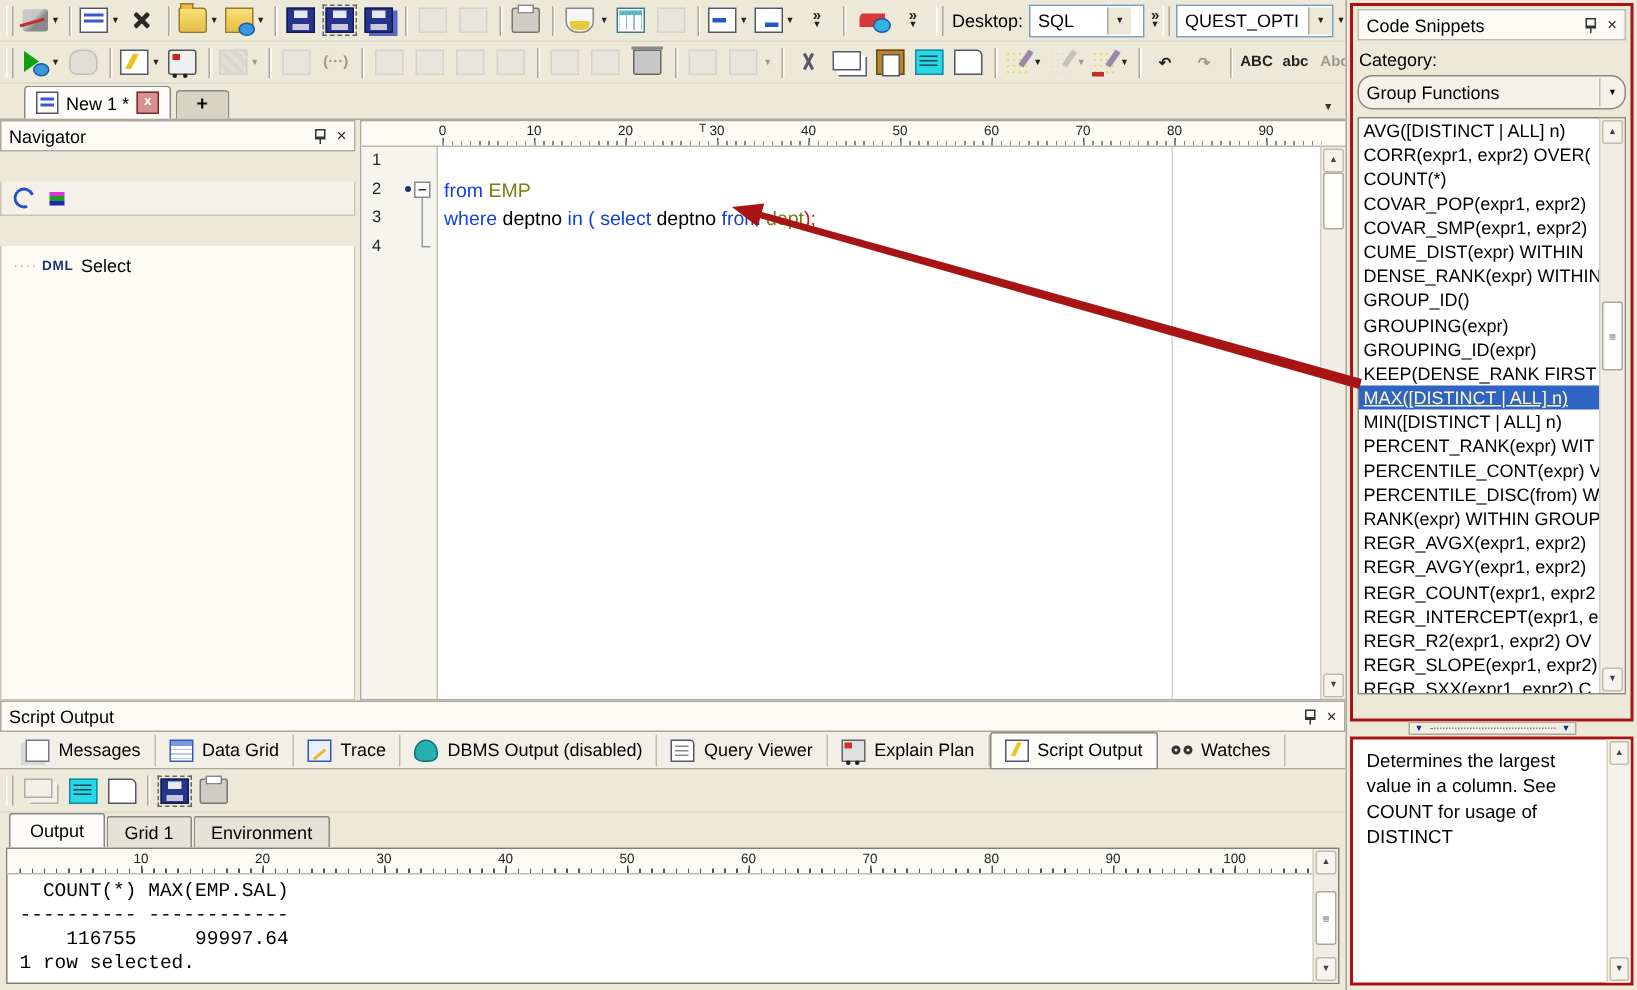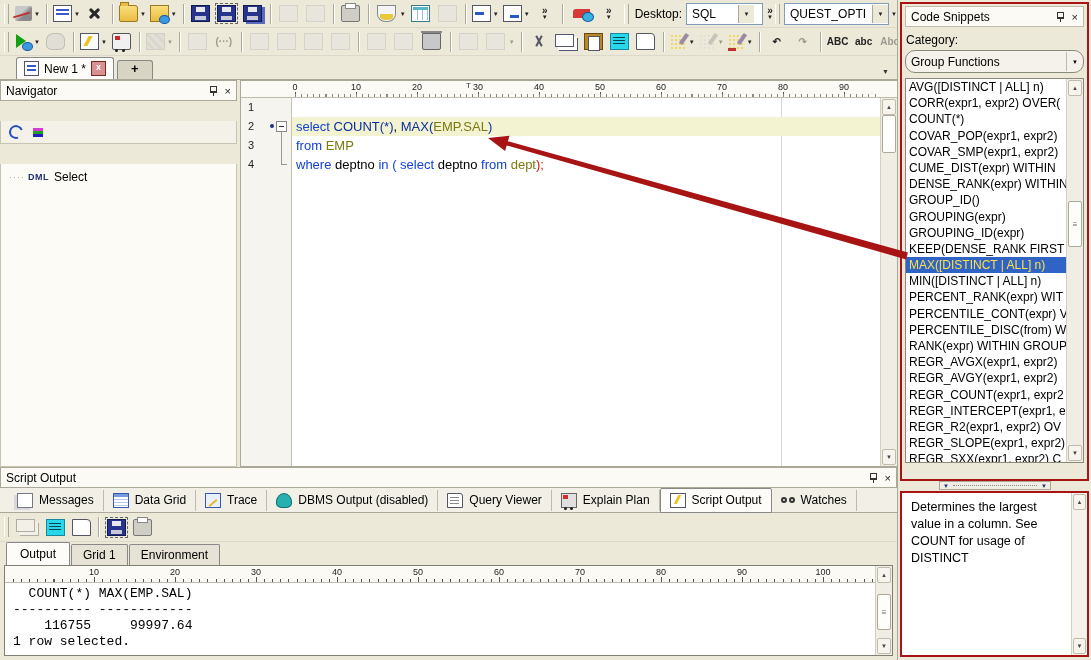--- a/index.html
+++ b/index.html
@@ -147,21 +147,21 @@
   #outpre{flex:1;margin:0;padding:3px 20px 0 8px;font-family:"Liberation Mono","DejaVu Sans Mono",monospace;font-size:13px;line-height:16px;white-space:pre;overflow:hidden;}
   
   #rightcol{position:absolute;left:897px;top:0;width:194px;height:660px;background:#ece9d8;border-left:1px solid #aca899;}
   #snipbox{position:absolute;left:2px;top:2px;right:3px;bottom:179px;border:2px solid #a81414;background:#ece9d8;display:flex;flex-direction:column;padding:2px 3px 16px 3px;box-sizing:border-box;}
   .cat-label{font-size:12px;margin:6px 1px 3px 1px;}
   #snipcombo{margin-bottom:5px;display:flex;height:21px;background:#f4f2ea;border:1px solid #8a8a7a;border-radius:10px;align-items:center;padding-left:5px;font-size:12px;}
   #snipcombo .ca{margin-left:auto;width:16px;height:19px;display:flex;align-items:center;justify-content:center;font-size:6px;border-left:1px solid #c0bcac;}
   #sniplistwrap{flex:1;position:relative;background:#fff;border:1px solid #8a8a7a;min-height:0;overflow:hidden;}
   #snip-list{position:absolute;left:0;top:0;right:16px;bottom:0;overflow:hidden;}
   .snip{height:16.2px;font-size:12px;padding:1px 0 0 3px;white-space:nowrap;overflow:hidden;box-sizing:border-box;}
-  .snip.sel{background:#2f63c5;color:#fde047;}
+  .snip.sel{background:#2f63c5;color:#fef9c3;text-decoration:underline;}
   #snipsplit{position:absolute;left:50%;transform:translateX(-50%);top:481px;width:112px;height:9px;background:#f0eee4;border:1px solid #aca899;display:flex;align-items:center;padding:0 3px;box-sizing:border-box;}
   #snipsplit .sdots{flex:1;border-top:1px dotted #888;margin:0 4px;}
   #snipsplit .sv{font-size:6px;color:#203080;}
   #descbox{position:absolute;left:2px;right:3px;top:491px;bottom:3px;border:2px solid #a81414;background:#fff;box-sizing:border-box;}
   #desc-text{position:absolute;left:0;top:0;right:18px;bottom:0;padding:6px 2px 0 9px;font-size:12.5px;line-height:17px;}
   #descbox .vsb{width:15px;background:#f4f2ea;}
   
   #arrow{position:absolute;left:0;top:0;width:1091px;height:660px;pointer-events:none;z-index:60;}
 </style>
 </head>
@@ -461,21 +461,20 @@
                 <div class="lnum">4</div>
               </div>
             <span class="foldbullet"></span>
             <span class="foldbox"></span>
             <span class="foldline"></span>
             <span class="foldtick"></span>
           </div>
           <div id="marginline"></div>
           <div id="rows">
               <div class="crow"></div>
-              <div class="crow hl"><span class="tk-kw">select </span><span class="tk-fn">COUNT(*)</span><span class="tk-pl">, </span><span class="tk-fn">MAX(</span><span class="tk-tb">EMP.SAL</span><span class="tk-fn">)</span></div>
               <div class="crow"><span class="tk-kw">from </span><span class="tk-tb">EMP</span></div>
               <div class="crow"><span class="tk-kw">where </span><span class="tk-pl">deptno </span><span class="tk-kw">in </span><span class="tk-kw">( </span><span class="tk-kw">select </span><span class="tk-pl">deptno </span><span class="tk-kw">from </span><span class="tk-tb">dept</span><span class="tk-er">);</span></div>
             </div>
           <div class="vsb">
             <div class="sbtn top">▲</div>
             <div class="sthumb" style="top:17px;height:36px;"></div>
             <div class="sbtn bot">▼</div>
           </div>
         </div>
       </div>

